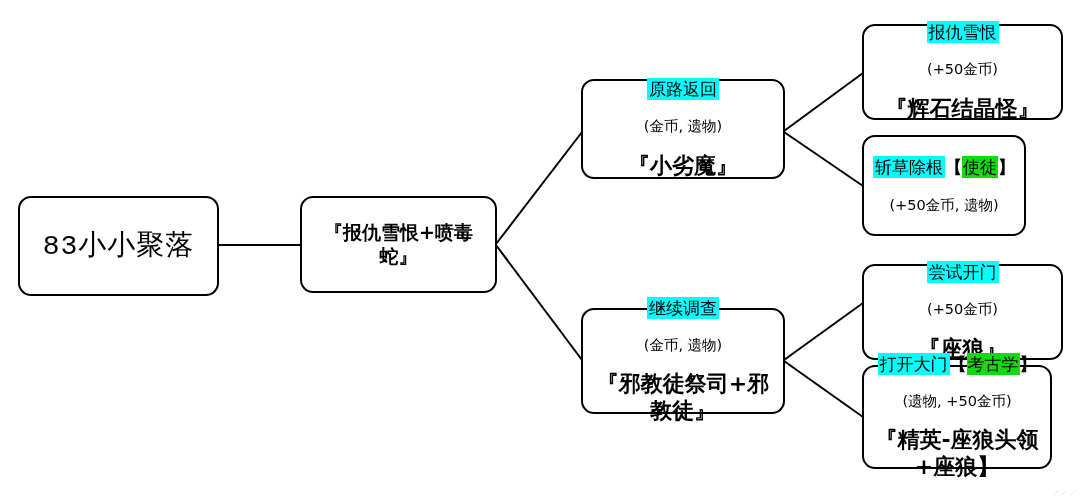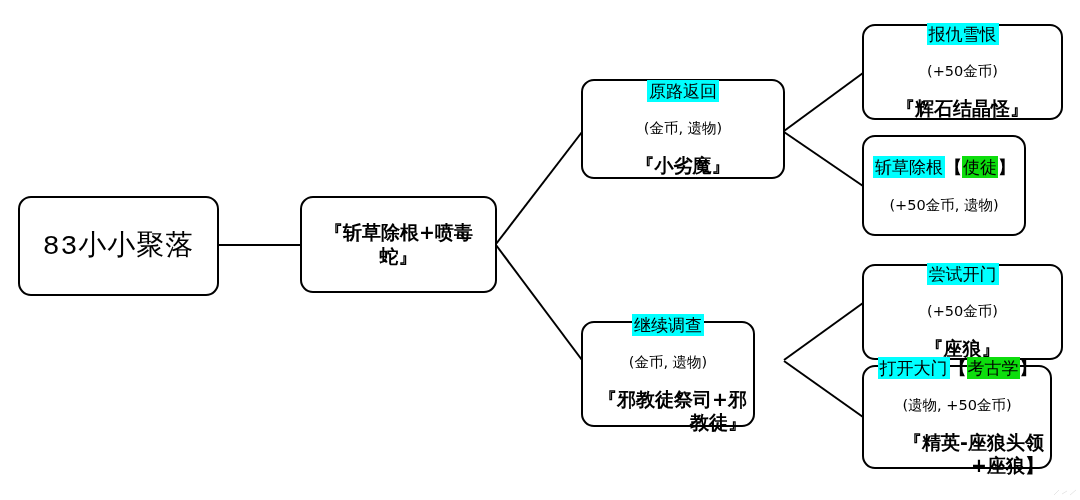--- a/index.html
+++ b/index.html
@@ -23,34 +23,34 @@
     align-items:center;
     justify-content:center;
     text-align:center;
     padding:3px 6px;
     gap:17px;
     line-height:1.25;
   }
   .n-start   {left:18px;  top:196px; width:201px; height:100px;font-family:Liberation Mono, monospace;}
   .n-battle1 {left:300px; top:196px; width:197px; height:97px;}
   .n-return  {left:581px; top:79px;  width:204px; height:100px;}
-  .n-invest  {left:581px; top:321px; width:174px; height:106px;}
+  .n-invest  {left:581px; top:308px; width:204px; height:106px;}
   .n-a       {left:862px; top:24px;  width:201px; height:96px;}
   .n-b       {left:862px; top:135px; width:164px; height:101px;}
   .n-c       {left:862px; top:264px; width:201px; height:96px;}
   .n-d       {left:862px; top:365px; width:190px; height:104px;}
 
   .start-label{font-size:28px;letter-spacing:1px;}
   .battle-label{font-size:19px;font-weight:bold;}
   .choice-line{font-size:17px;white-space:nowrap;}
   .hl-choice{background:var(--choice-hl,#00ffff);padding:1px 2px;}
   .hl-skill{background:var(--skill-hl,#00dd00);padding:1px 1px;}
   .bracket{font-weight:bold;}
   .reward-line{font-size:14.5px;}
-  .monster-line{font-size:19px;font-weight:bold;line-height:1.2;text-align:right;}
+  .monster-line{font-size:22px;font-weight:bold;line-height:1.2;}
   .watermark{
     position:absolute;right:2px;bottom:2px;width:26px;height:12px;opacity:.35;
   }
 </style>
 </head>
 <body>
 
 <div id="canvas">
 
   <svg id="wires" viewBox="0 0 1080 500" xmlns="http://www.w3.org/2000/svg">
@@ -61,21 +61,21 @@
     <line x1="784" y1="132" x2="863" y2="186" stroke="#000000" stroke-width="2"></line>
     <line x1="784" y1="360" x2="863" y2="303" stroke="#000000" stroke-width="2"></line>
     <line x1="784" y1="361" x2="863" y2="417" stroke="#000000" stroke-width="2"></line>
   </svg>
 
   <div class="node n-start">
     <span class="start-label">83小小聚落</span>
   </div>
 
   <div class="node n-battle1">
-    <span class="battle-label">『斩草除根+喷毒蛇』</span>
+    <span class="battle-label">『报仇雪恨+喷毒蛇』</span>
   </div>
 
   <div class="node n-return">
     <span class="choice-line"><span class="hl-choice">原路返回</span></span>
     <span class="reward-line">(金币, 遗物)</span>
     <span class="monster-line">『小劣魔』</span>
   </div>
 
   <div class="node n-invest">
     <span class="choice-line"><span class="hl-choice">继续调查</span></span>

